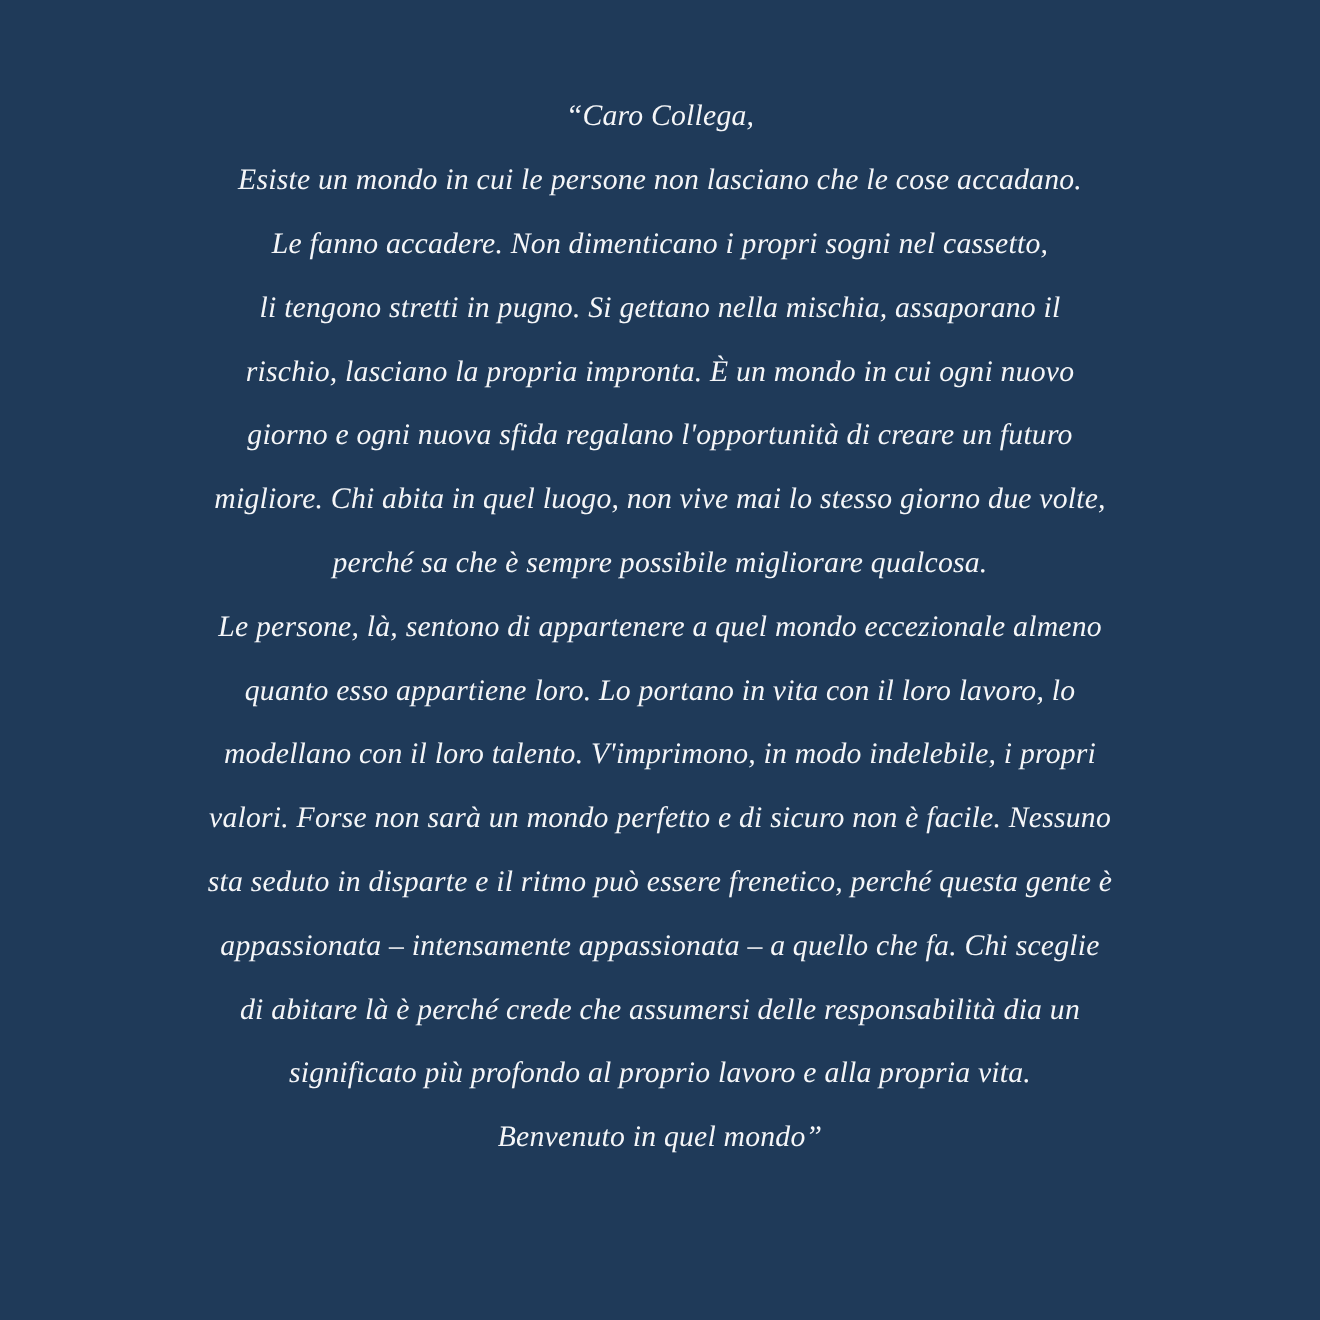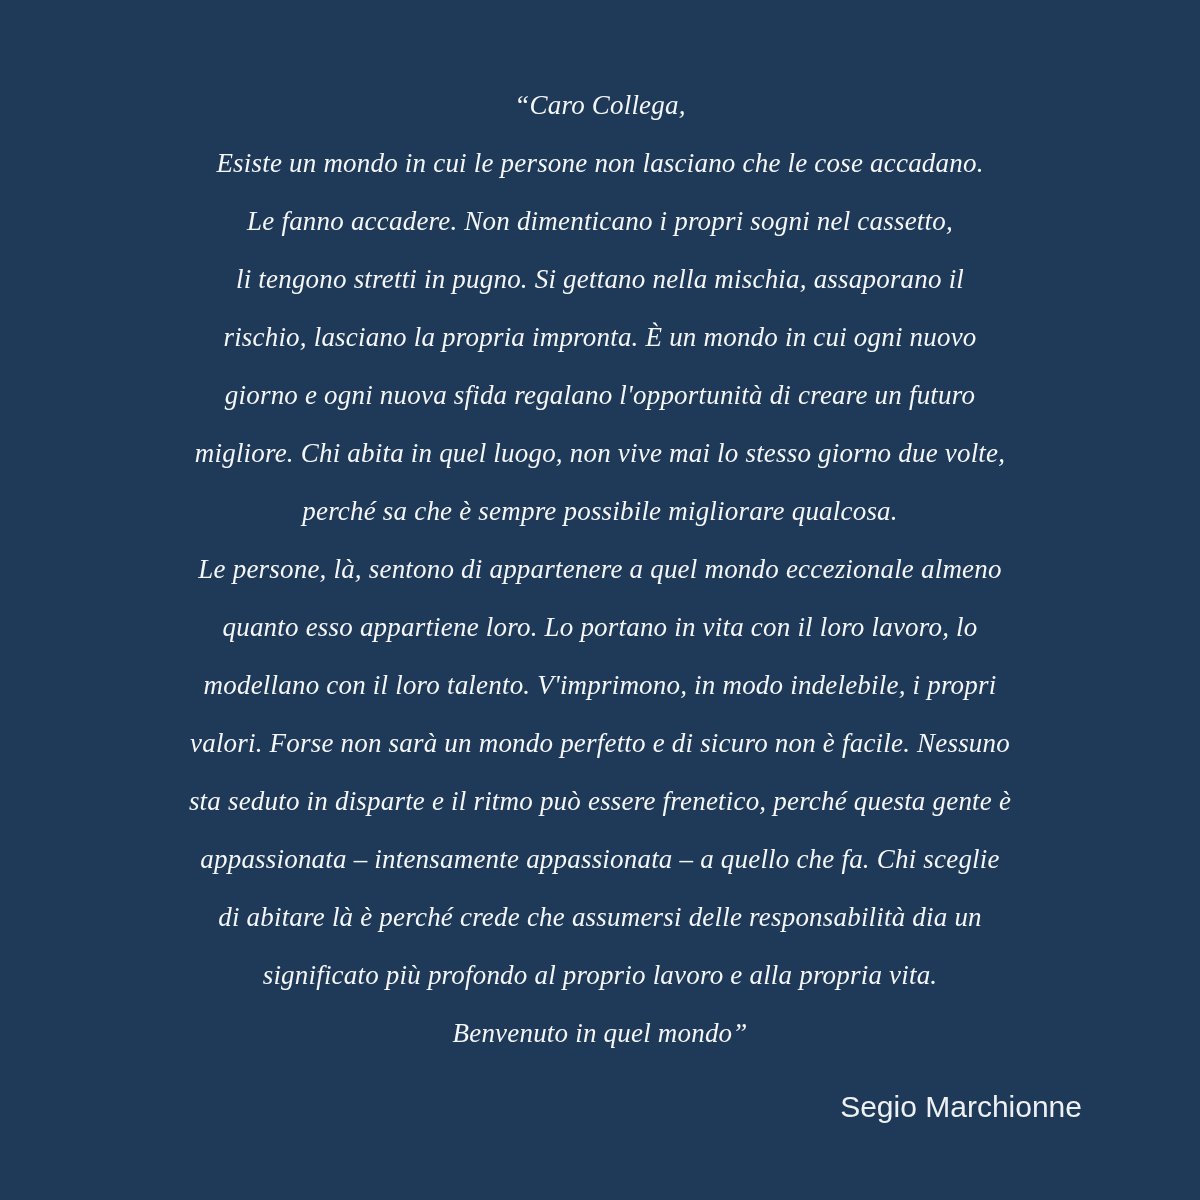--- a/index.html
+++ b/index.html
@@ -53,14 +53,13 @@
 perché sa che è sempre possibile migliorare qualcosa.
 Le persone, là, sentono di appartenere a quel mondo eccezionale almeno
 quanto esso appartiene loro. Lo portano in vita con il loro lavoro, lo
 modellano con il loro talento. V'imprimono, in modo indelebile, i propri
 valori. Forse non sarà un mondo perfetto e di sicuro non è facile. Nessuno
 sta seduto in disparte e il ritmo può essere frenetico, perché questa gente è
 appassionata – intensamente appassionata – a quello che fa. Chi sceglie
 di abitare là è perché crede che assumersi delle responsabilità dia un
 significato più profondo al proprio lavoro e alla propria vita.
 Benvenuto in quel mondo”</div>
-  <div class="attribution">Segio Marchionne</div>
 </div>
 
 </body></html>

